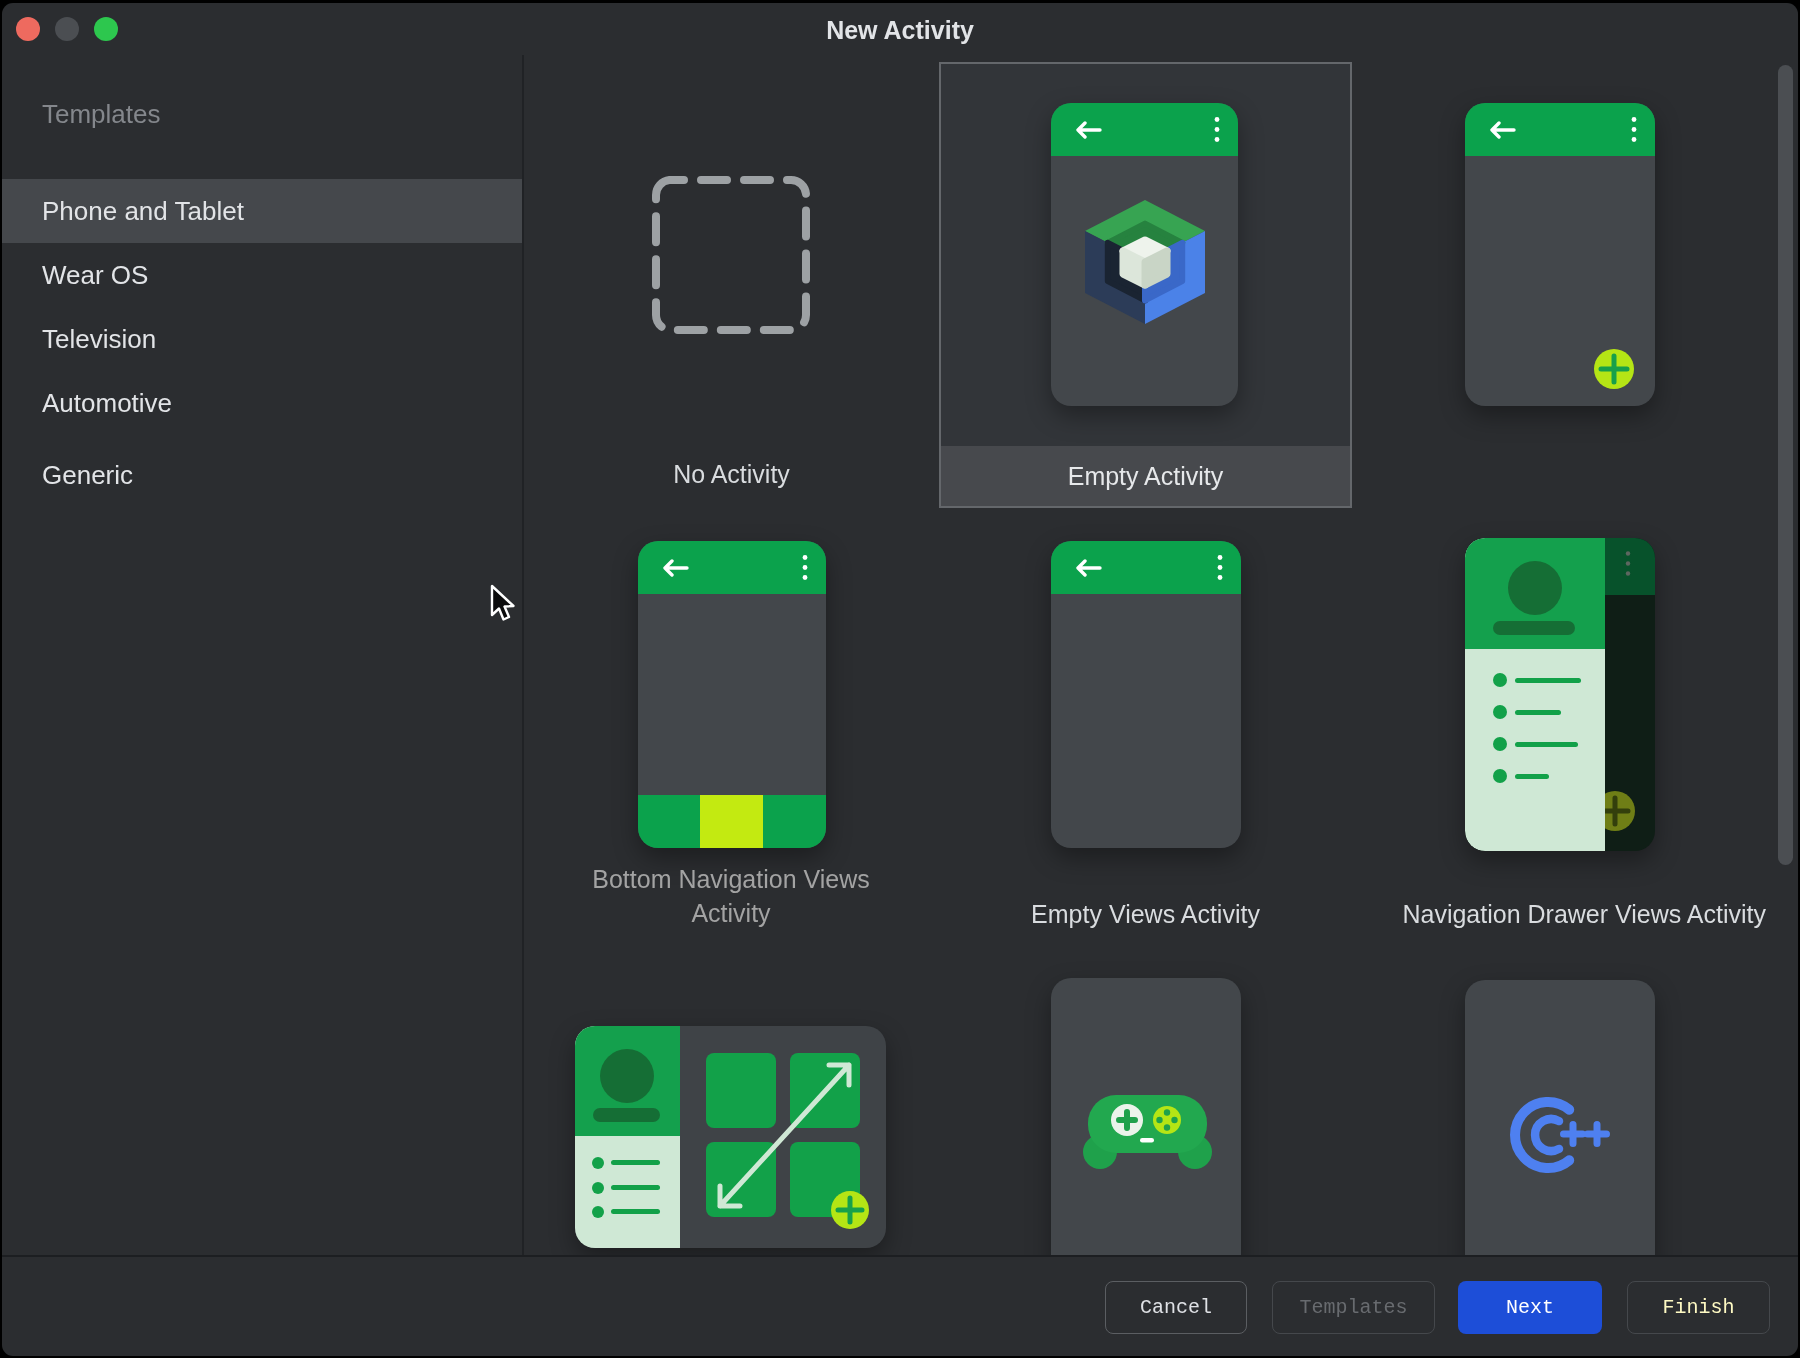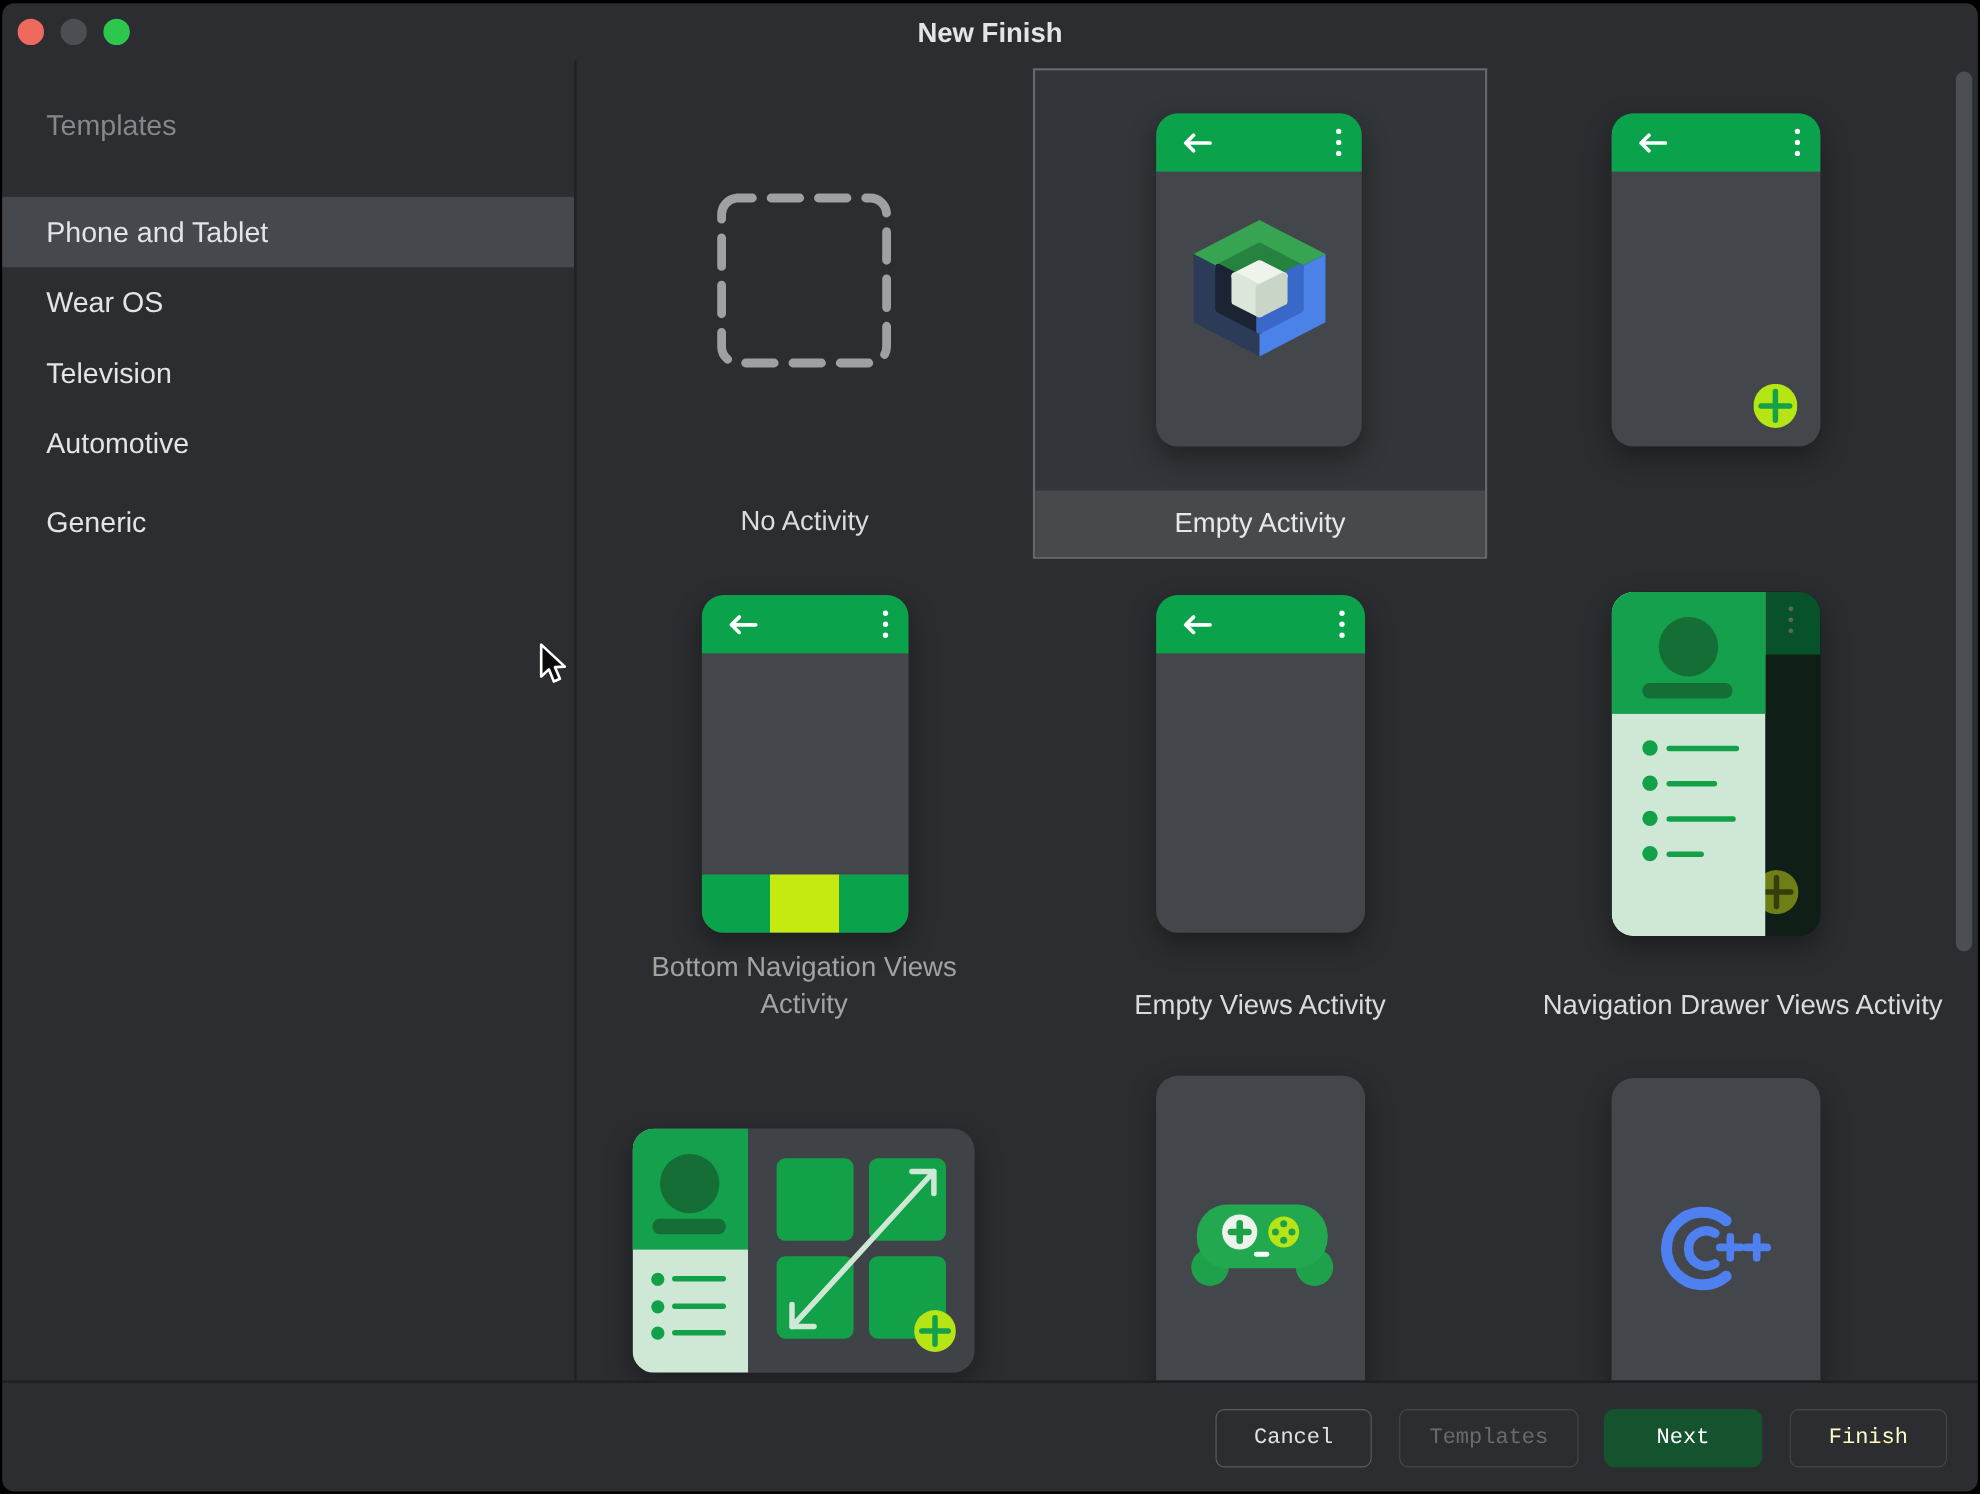--- a/index.html
+++ b/index.html
@@ -54,35 +54,35 @@
   .li-dot{position:absolute;border-radius:50%;background:#12a149;}
   .li-line{position:absolute;height:5px;border-radius:3px;background:#12a149;}
   .gsq{position:absolute;width:70px;height:75px;border-radius:8px;background:#12a149;}
 
   
   .fsep{position:absolute;left:0;top:1252px;width:100%;height:2px;background:#1c1e21;}
   .btn{position:absolute;top:1278px;height:53px;border-radius:8px;box-sizing:border-box;
        font-size:20px;text-align:center;line-height:51px;font-family:Liberation Mono, monospace;}
   .btn-cancel{left:1103px;width:142px;border:1px solid #5b5e62;color:#dfe1e5;}
   .btn-prev{left:1270px;width:163px;border:1px solid #45484c;color:#686b6f;}
-  .btn-next{left:1456px;width:144px;background:#14532d;color:#ffffff;line-height:53px;border-radius:10px;}
+  .btn-next{left:1456px;width:144px;background:#1d4ed8;color:#ffffff;line-height:53px;}
   .btn-finish{left:1625px;width:143px;border:1px solid #45484c;color:#fef9c3;}
 
   .cursor{position:absolute;left:487px;top:581px;z-index:50;}
 </style>
 </head>
 <body>
 
 <div class="window">
 
   <div class="titlebar">
     <div class="tl tl-close"></div>
     <div class="tl tl-min"></div>
     <div class="tl tl-zoom"></div>
-    <div class="title">New Finish</div>
+    <div class="title">New Activity</div>
   </div>
 
   <div>
     <div class="sb-header">Templates</div>
     <div class="sb-item selected" style="top:176px;"><span>Phone and Tablet</span></div>
     <div class="sb-item" style="top:240px;"><span>Wear OS</span></div>
     <div class="sb-item" style="top:304px;"><span>Television</span></div>
     <div class="sb-item" style="top:368px;"><span>Automotive</span></div>
     <div class="sb-item" style="top:440px;"><span>Generic</span></div>
   </div>

